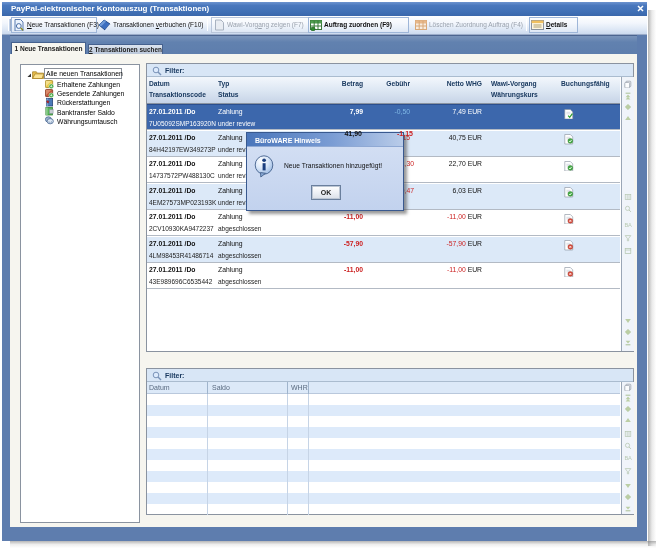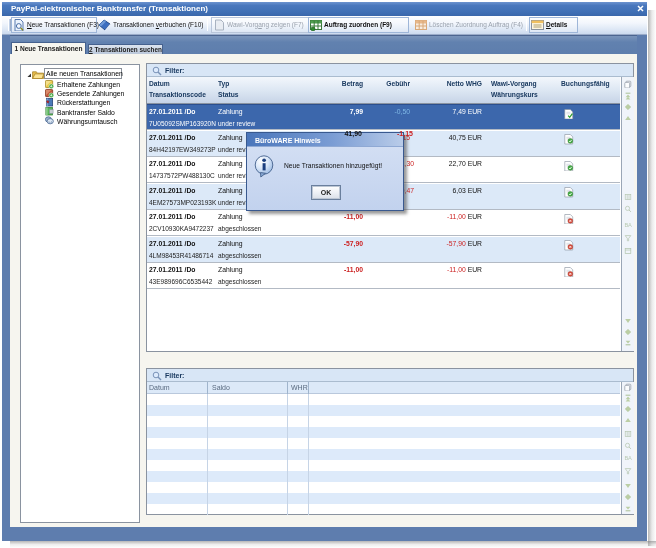--- a/index.html
+++ b/index.html
@@ -68,21 +68,21 @@
   border:1px solid #bcc6d4; outline:1px solid #6a7f9d; font-size:7px; font-weight:bold; text-align:center; line-height:12px; color:#222;}
 .ovl { position:absolute; font-size:7px; font-weight:bold; white-space:nowrap; z-index:30;}
 svg { display:block; }
 .ticon { position:absolute; top:2px; }
 </style>
 </head>
 <body>
 <div id="shadowR"></div>
 <div id="shadowB"></div>
 <div id="titlebar"></div>
-<span id="titletxt">PayPal-elektronischer Banktransfer (Transaktionen)</span>
+<span id="titletxt">PayPal-elektronischer Kontoauszug (Transaktionen)</span>
 <svg id="closexsvg" style="position:absolute;left:637px;top:5px;" width="7" height="7" viewBox="0 0 7 7">
     <path d="M1 1 L6 6 M6 1 L1 6" stroke="#ffffff" stroke-width="1.5"></path>
   </svg>
 <div id="toolbar"></div>
 <div class="tbgrip" style="left:8px;"></div>
 
 <div class="tbtn" style="left:11px;">
   <span class="bx" style="left:0; width:86px;"></span>
   <svg class="ticon" style="left:2px;" width="12" height="12" viewBox="0 0 12 12">
     <path d="M2 0.5 h5.5 l2.5 2.5 v9 h-8 z" fill="#eaf2fc" stroke="#5b7db0" stroke-width="1"></path>

